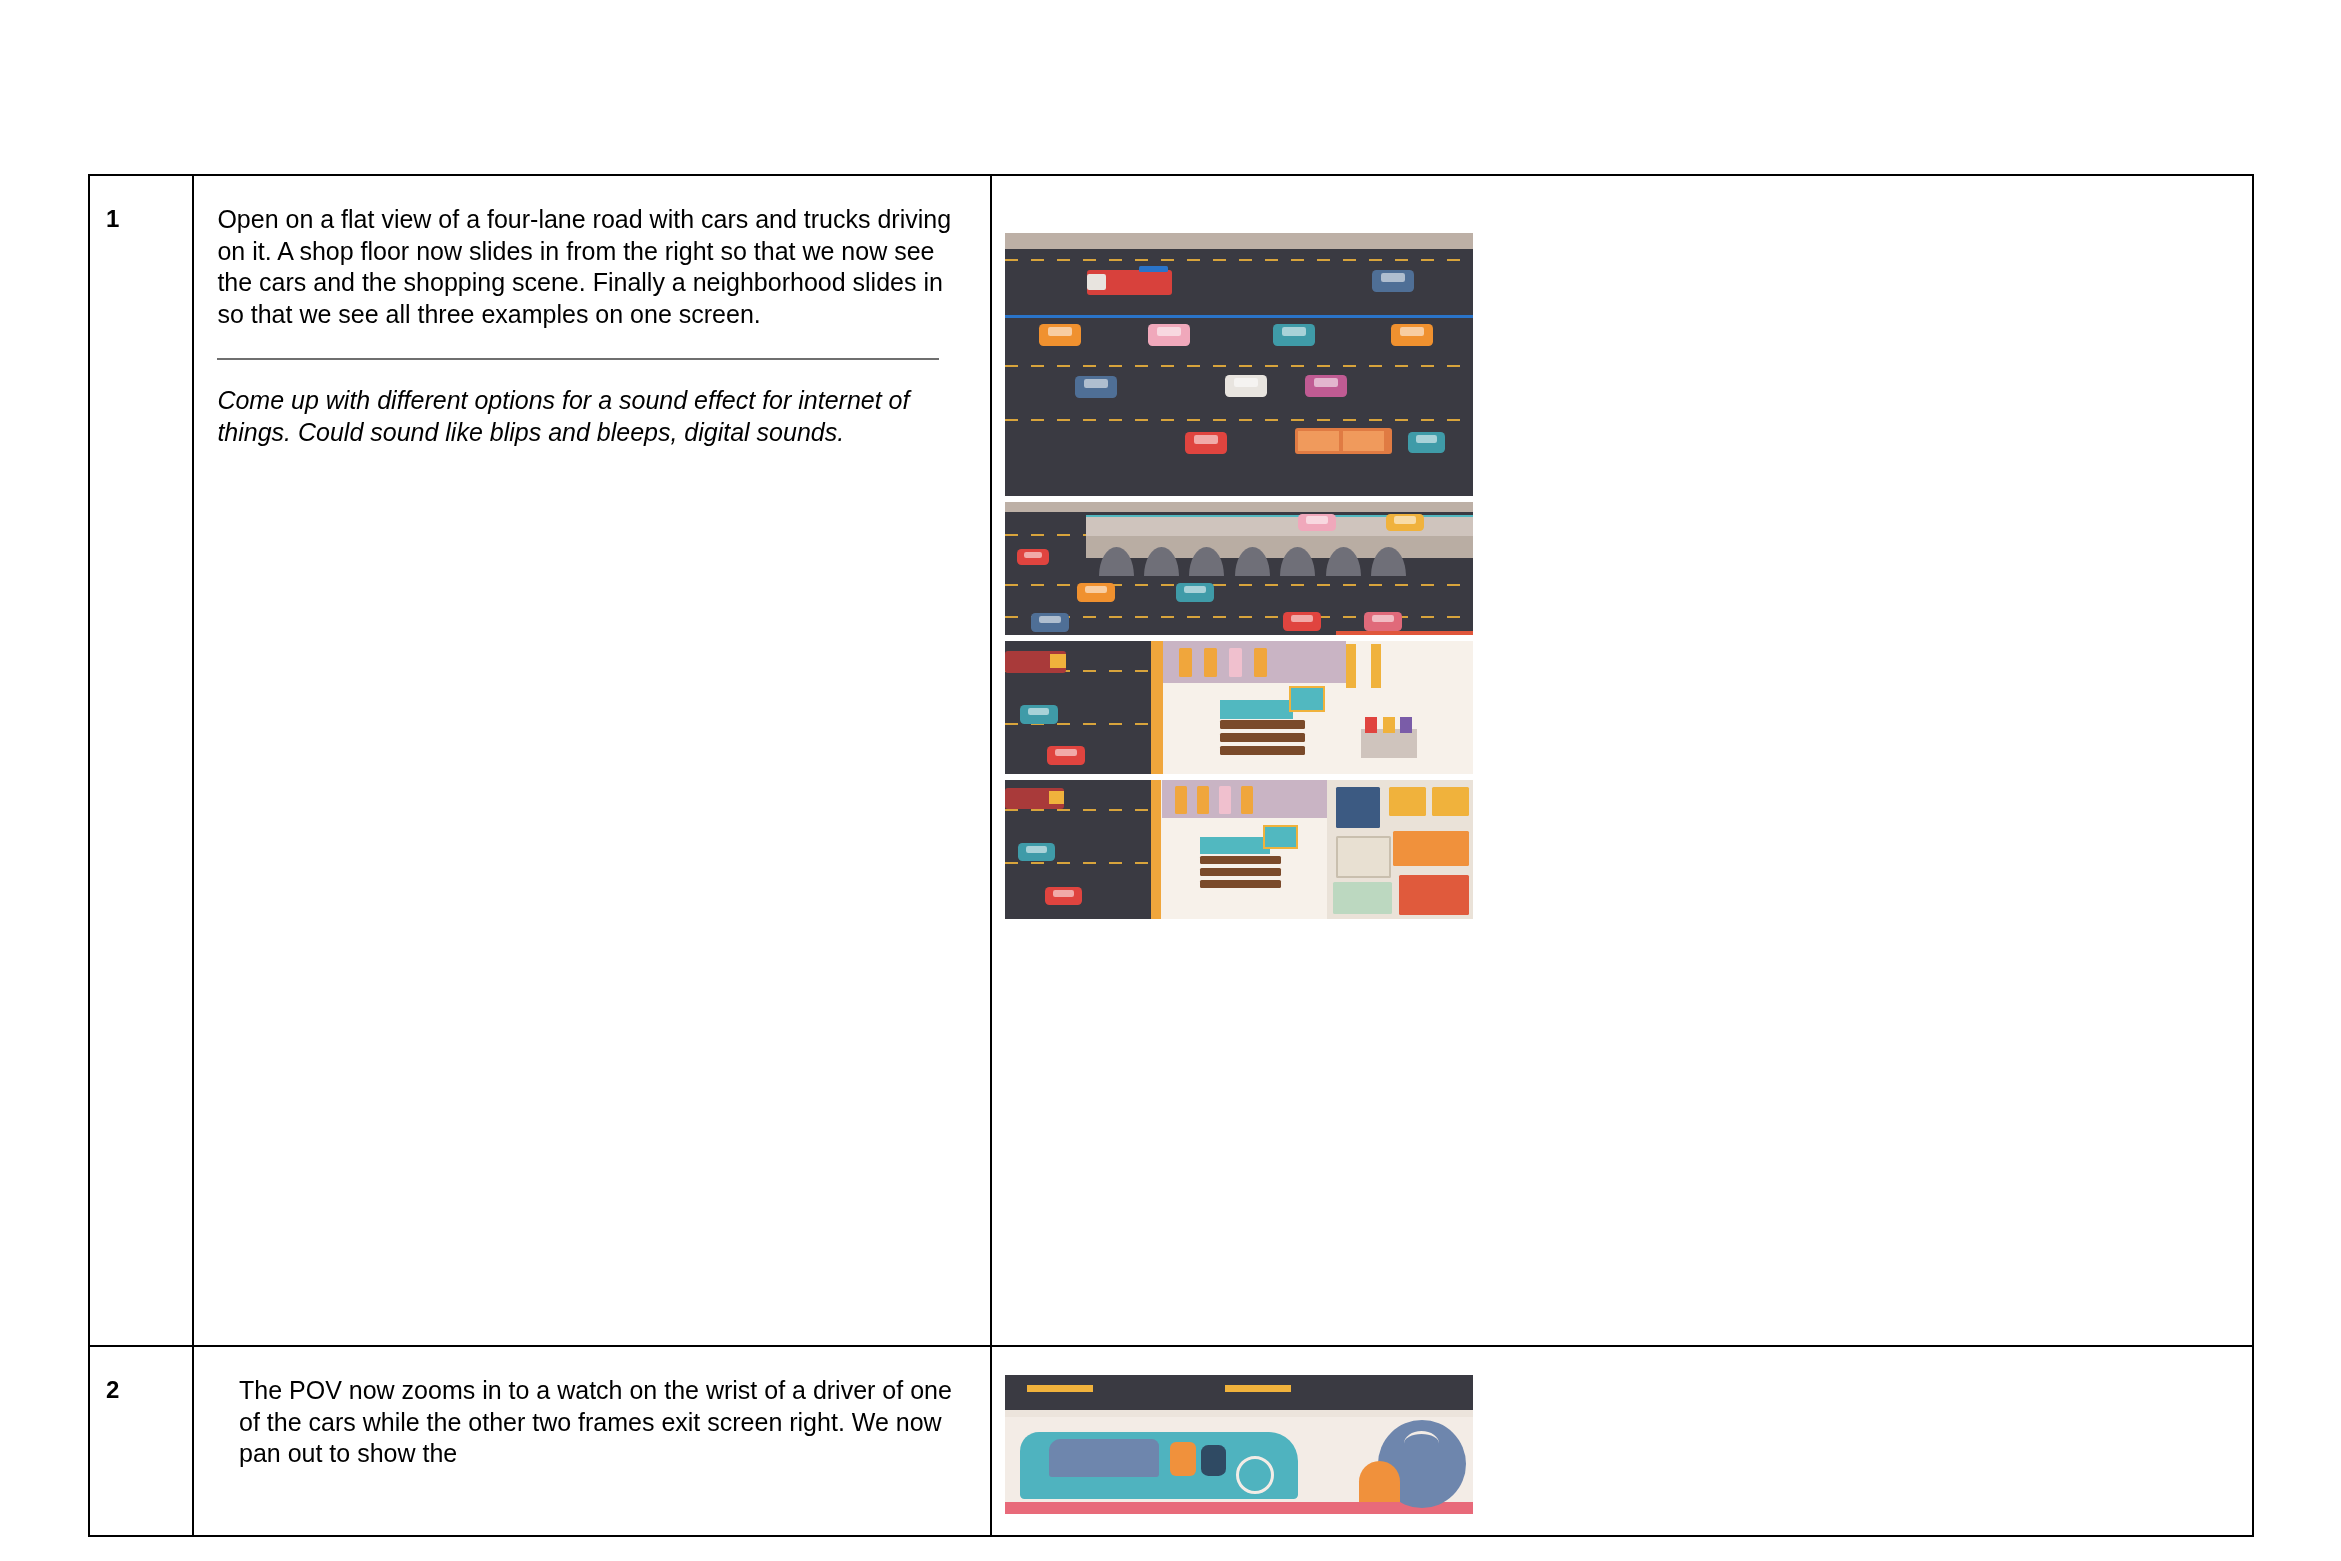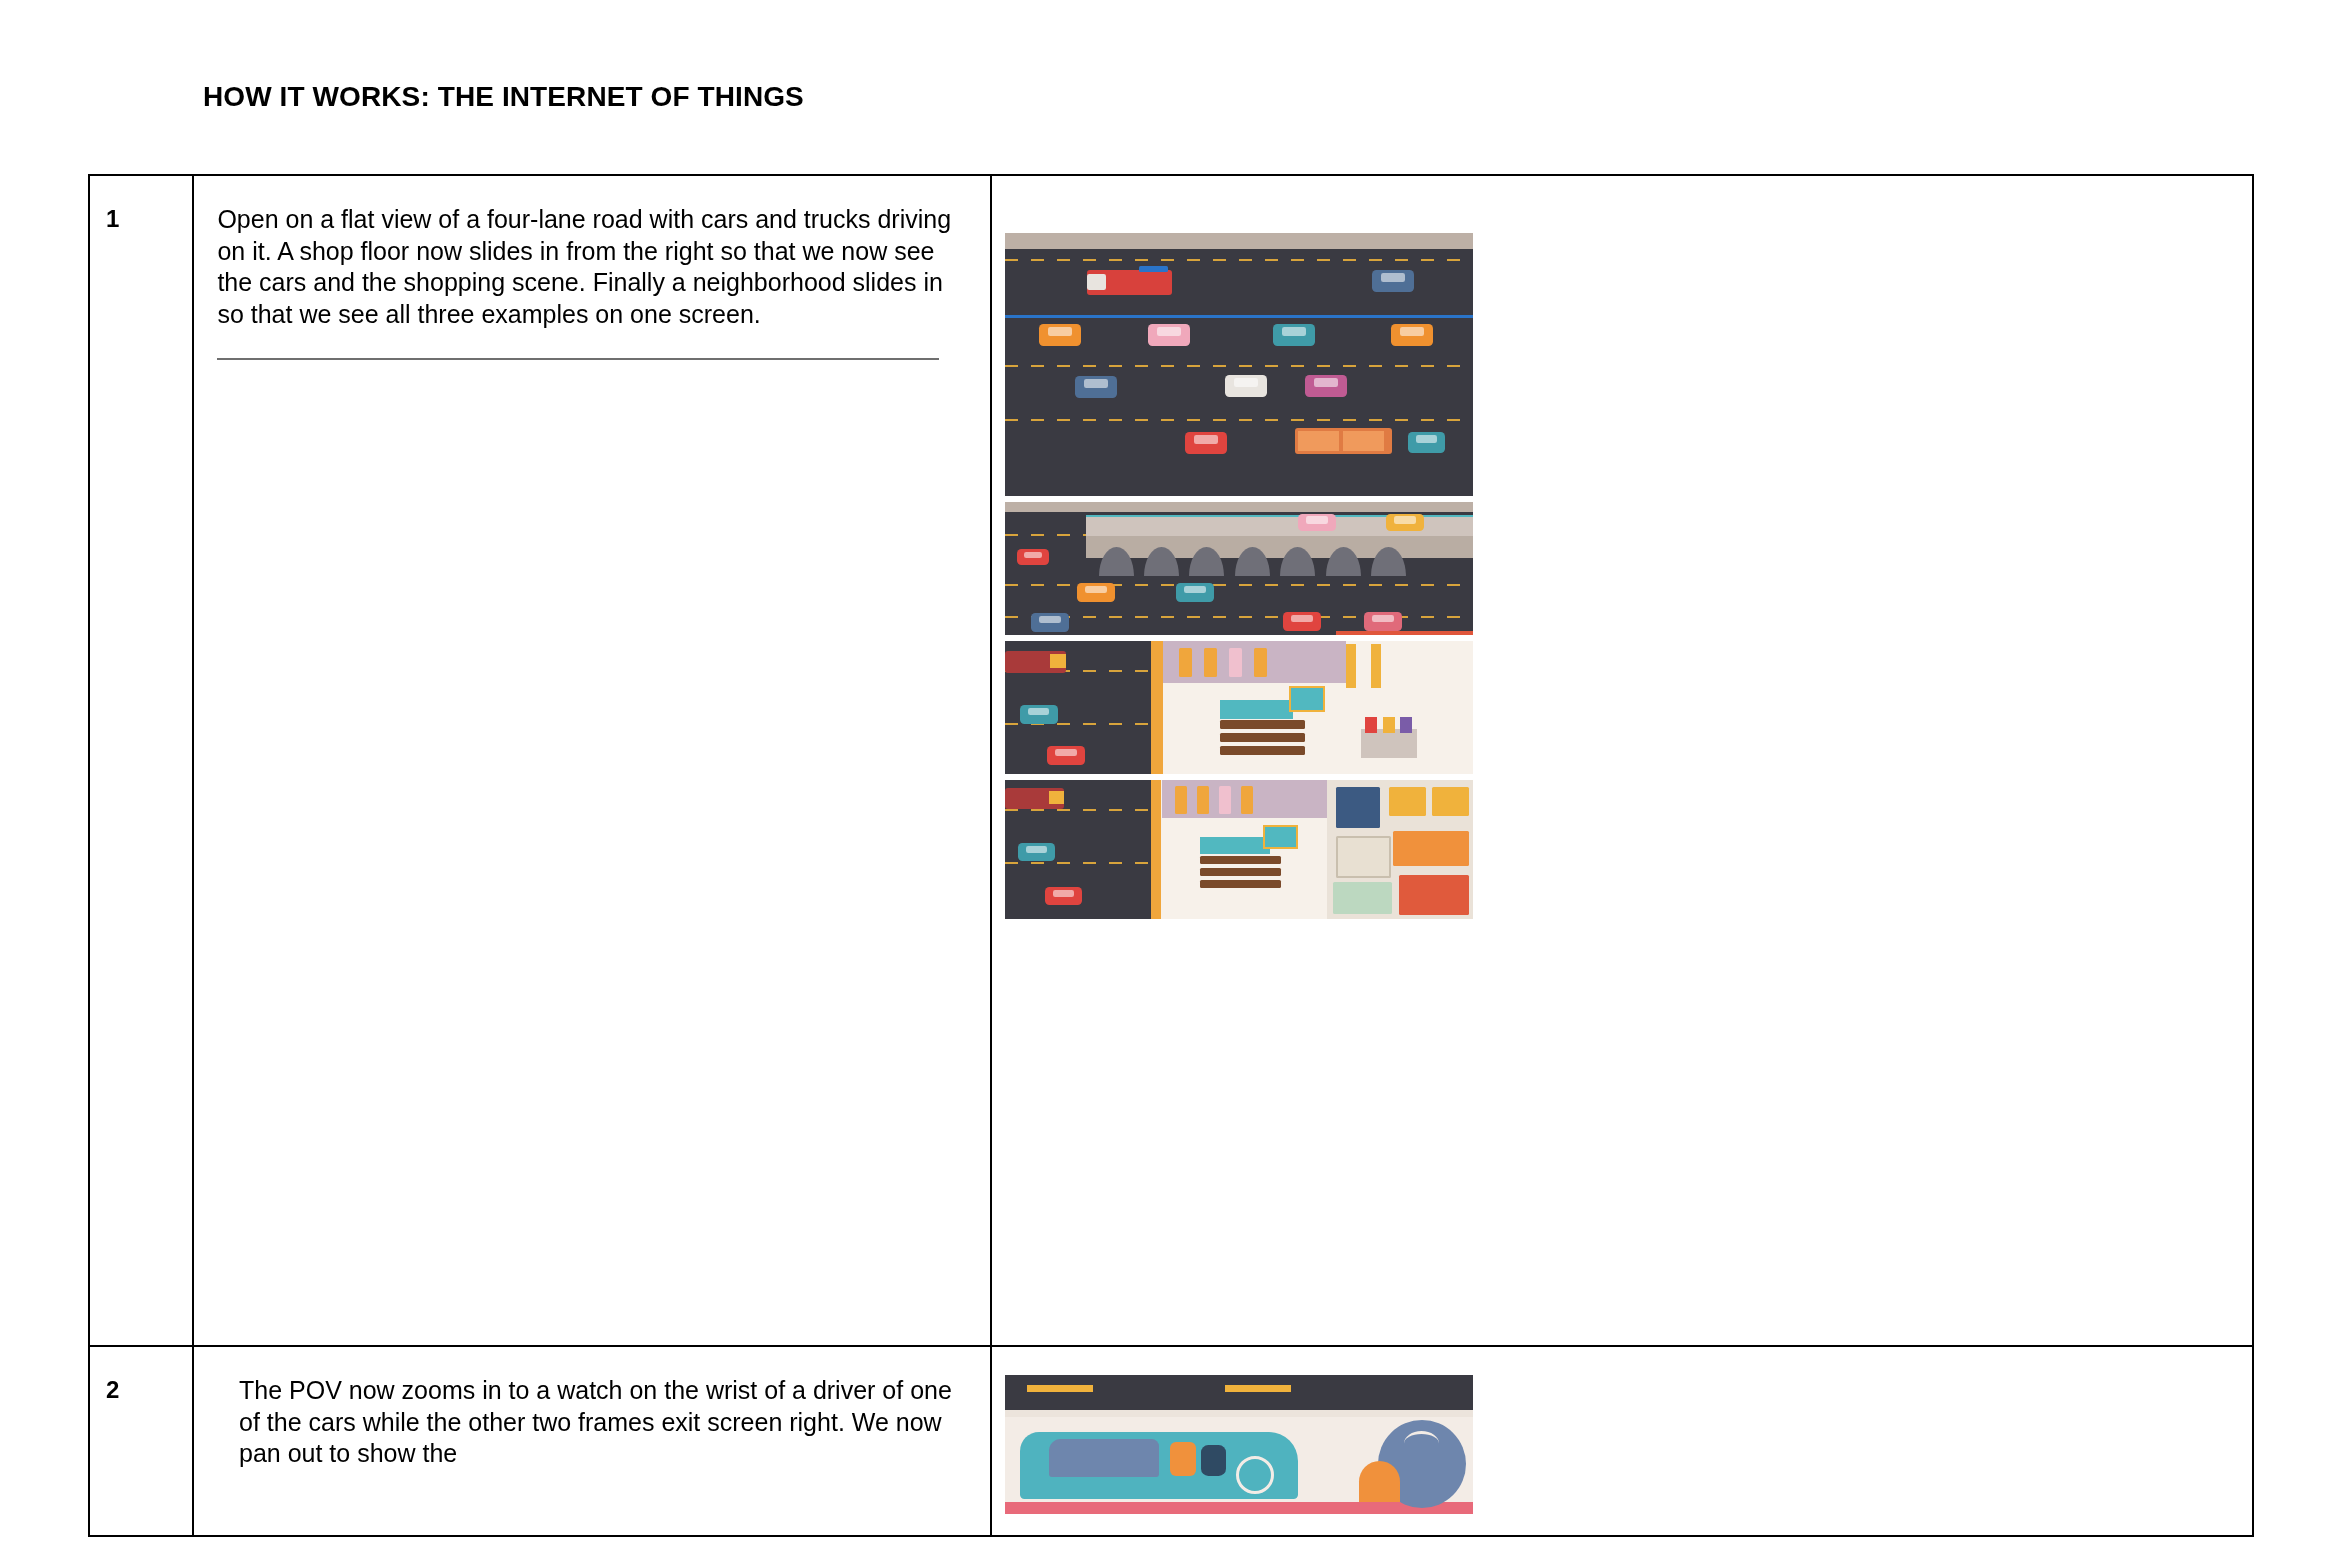--- a/index.html
+++ b/index.html
@@ -187,31 +187,31 @@
     height: 139px;
     overflow: hidden;
     background: #f3ece6;
   }
 </style>
 </head>
 <body>
 
 <div class="page">
 
-  <div class="doc-title">HOW IT WORKS: THE INTERNET OF THINGS</div>
 
   <div class="storyboard">
 
     <div class="sb-row" style="height:1171px;">
       <div class="cell col-num">1</div>
 
 
       <div class="cell col-visual">
         <div class="visual-text">Open on a flat view of a four-lane road with cars and trucks driving on it. A shop floor now slides in from the right so that we now see the cars and the shopping scene. Finally a neighborhood slides in so that we see all three examples on one screen.</div>
         <hr class="hr-rule">
+        <div class="sound-text">Come up with different options for a sound effect for internet of things. Could sound like blips and bleeps, digital sounds.</div>
       </div>
 
       <div class="cell col-image">
         <div class="frames">
 
           <div class="frame" style="height:263px;">
             <div class="road" style="top:0;height:263px;"></div>
             <div class="sidewalk" style="top:0;height:16px;background:#bdb0a6;"></div>
             <div class="lane-dash" style="top:26px;"></div>
             <div class="solid-line" style="top:82px;"></div>

